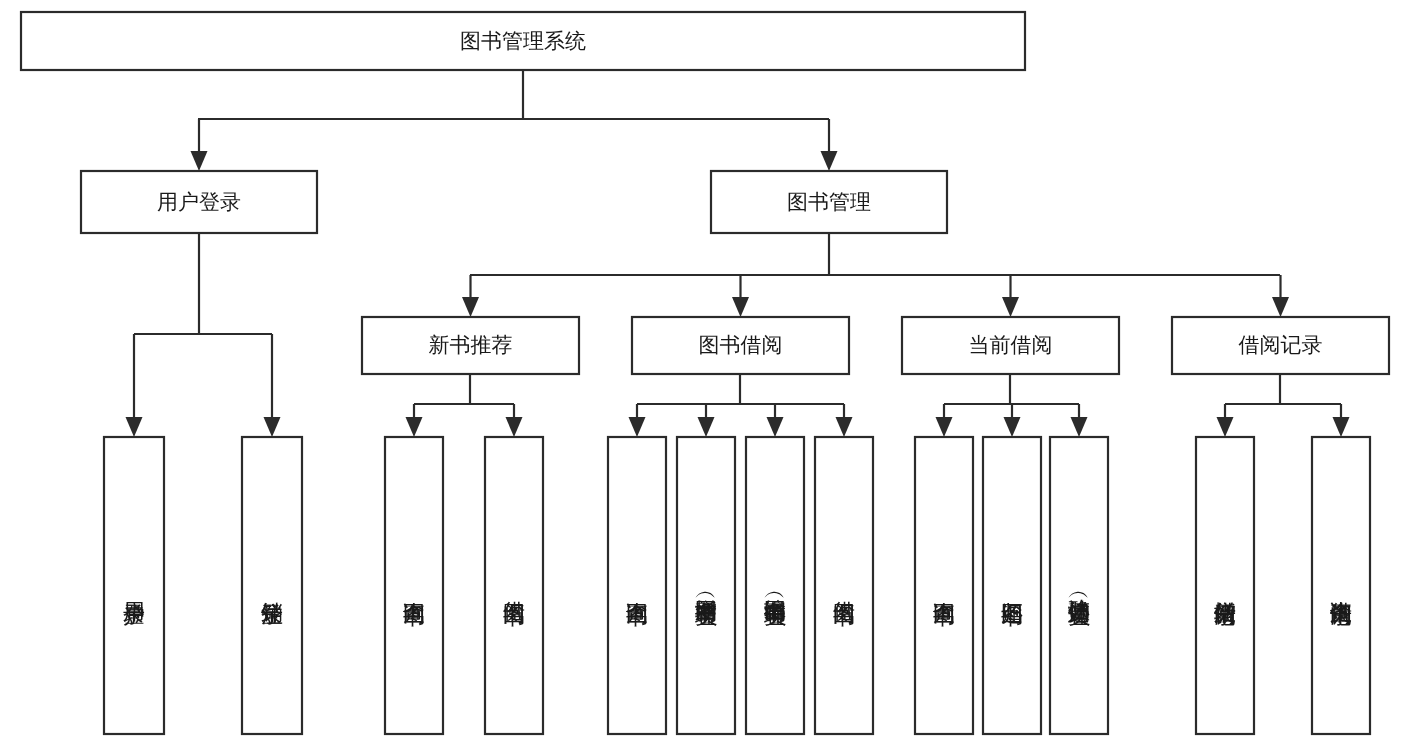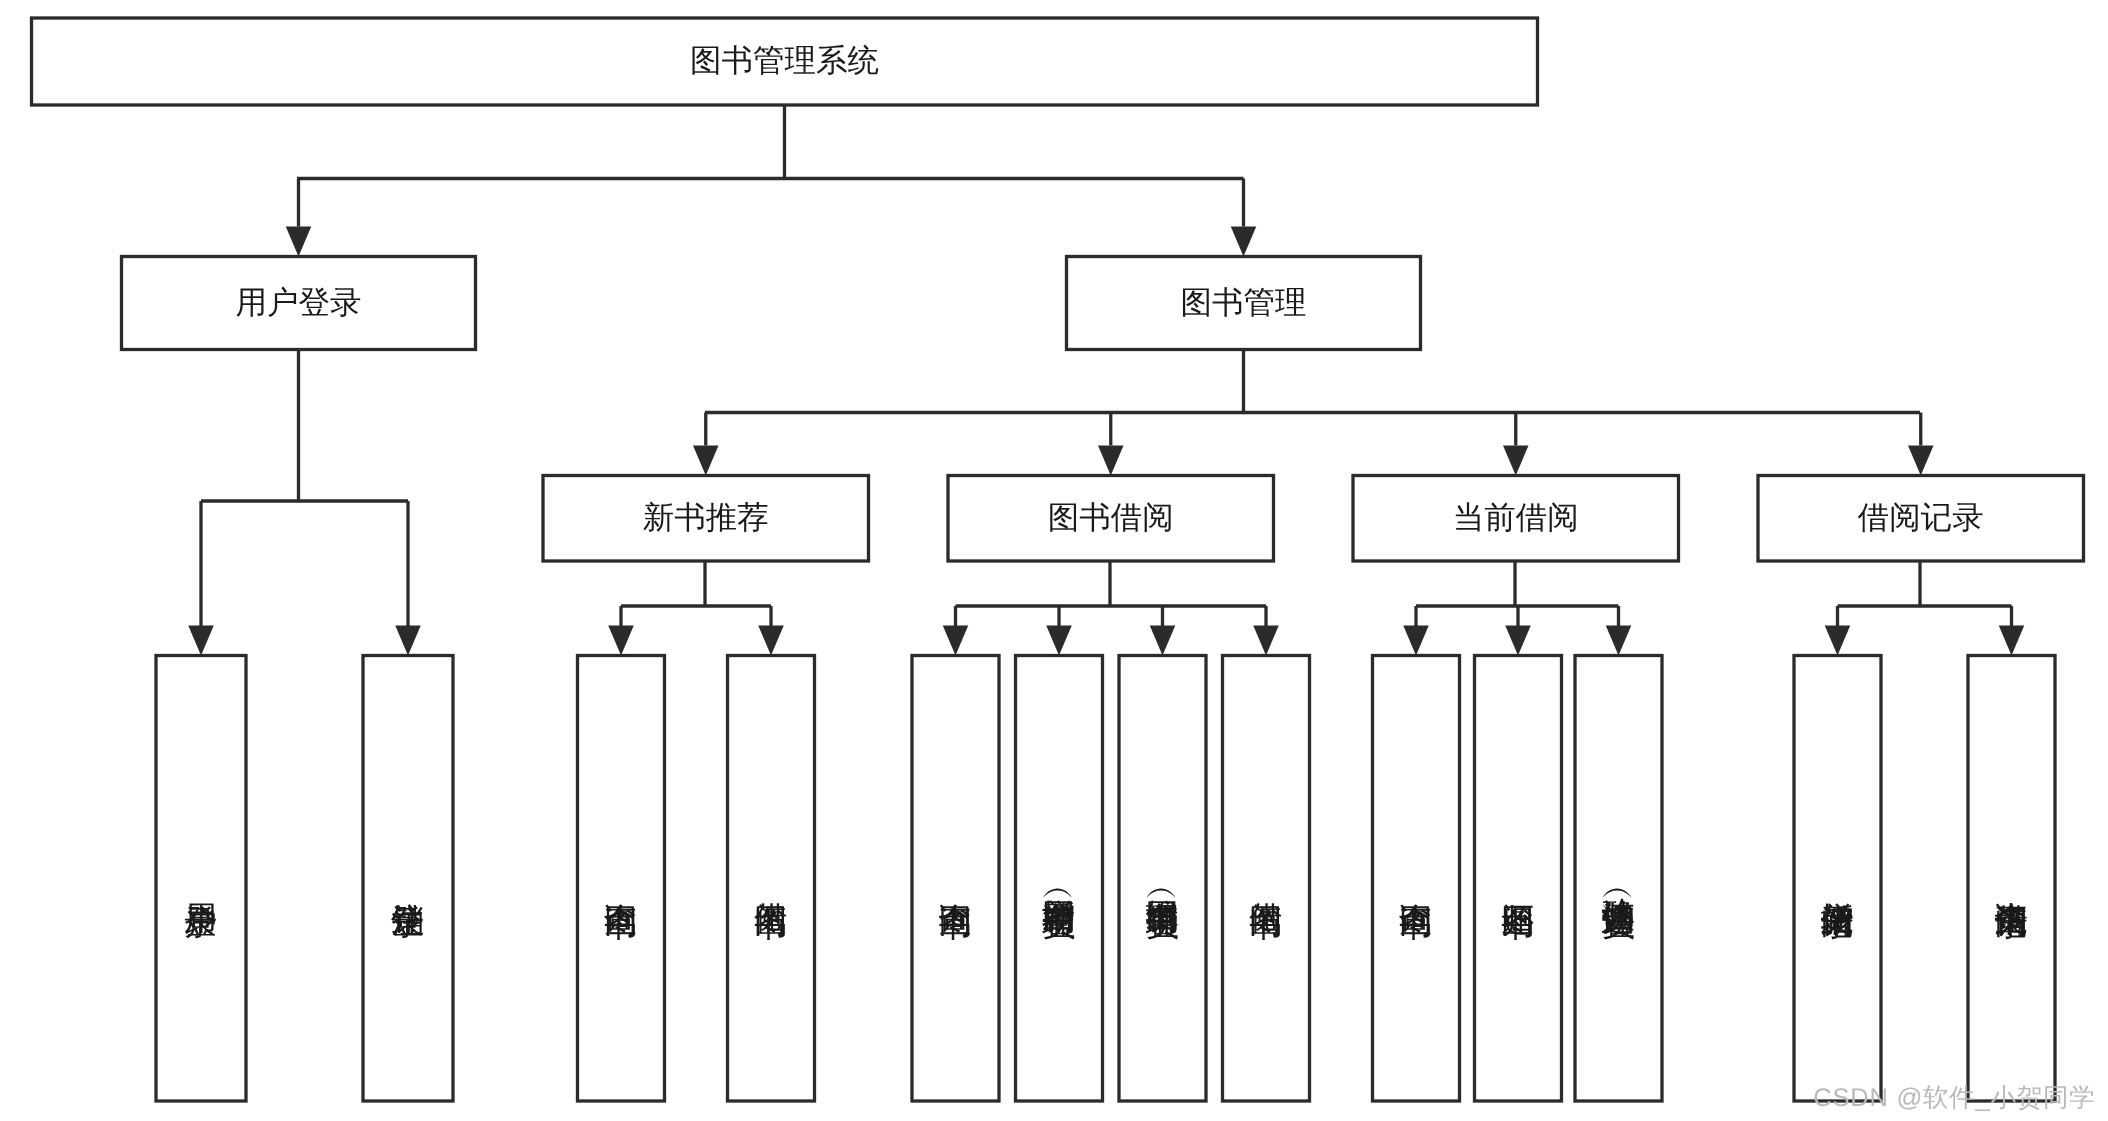--- a/index.html
+++ b/index.html
@@ -177,14 +177,13 @@
       <div class="node-label-v" style="left: 677px; top: 437px; width: 58px; height: 297px;">新增图书（管理员）</div>
       <div class="node-label-v" style="left: 746px; top: 437px; width: 58px; height: 297px;">编辑图书（管理员）</div>
       <div class="node-label-v" style="left: 815px; top: 437px; width: 58px; height: 297px;">借阅图书</div>
       <div class="node-label-v" style="left: 915px; top: 437px; width: 58px; height: 297px;">查询图书</div>
       <div class="node-label-v" style="left: 983px; top: 437px; width: 58px; height: 297px;">归还图书</div>
       <div class="node-label-v" style="left: 1050px; top: 437px; width: 58px; height: 297px;">确认归还（管理员）</div>
       <div class="node-label-v" style="left: 1196px; top: 437px; width: 58px; height: 297px;">新增借阅记录</div>
       <div class="node-label-v" style="left: 1312px; top: 437px; width: 58px; height: 297px;">查询借阅记录</div>
     </div>
 
-  <div class="watermark">CSDN @软件_小贺同学</div>
 </div>
 
 </body></html>

